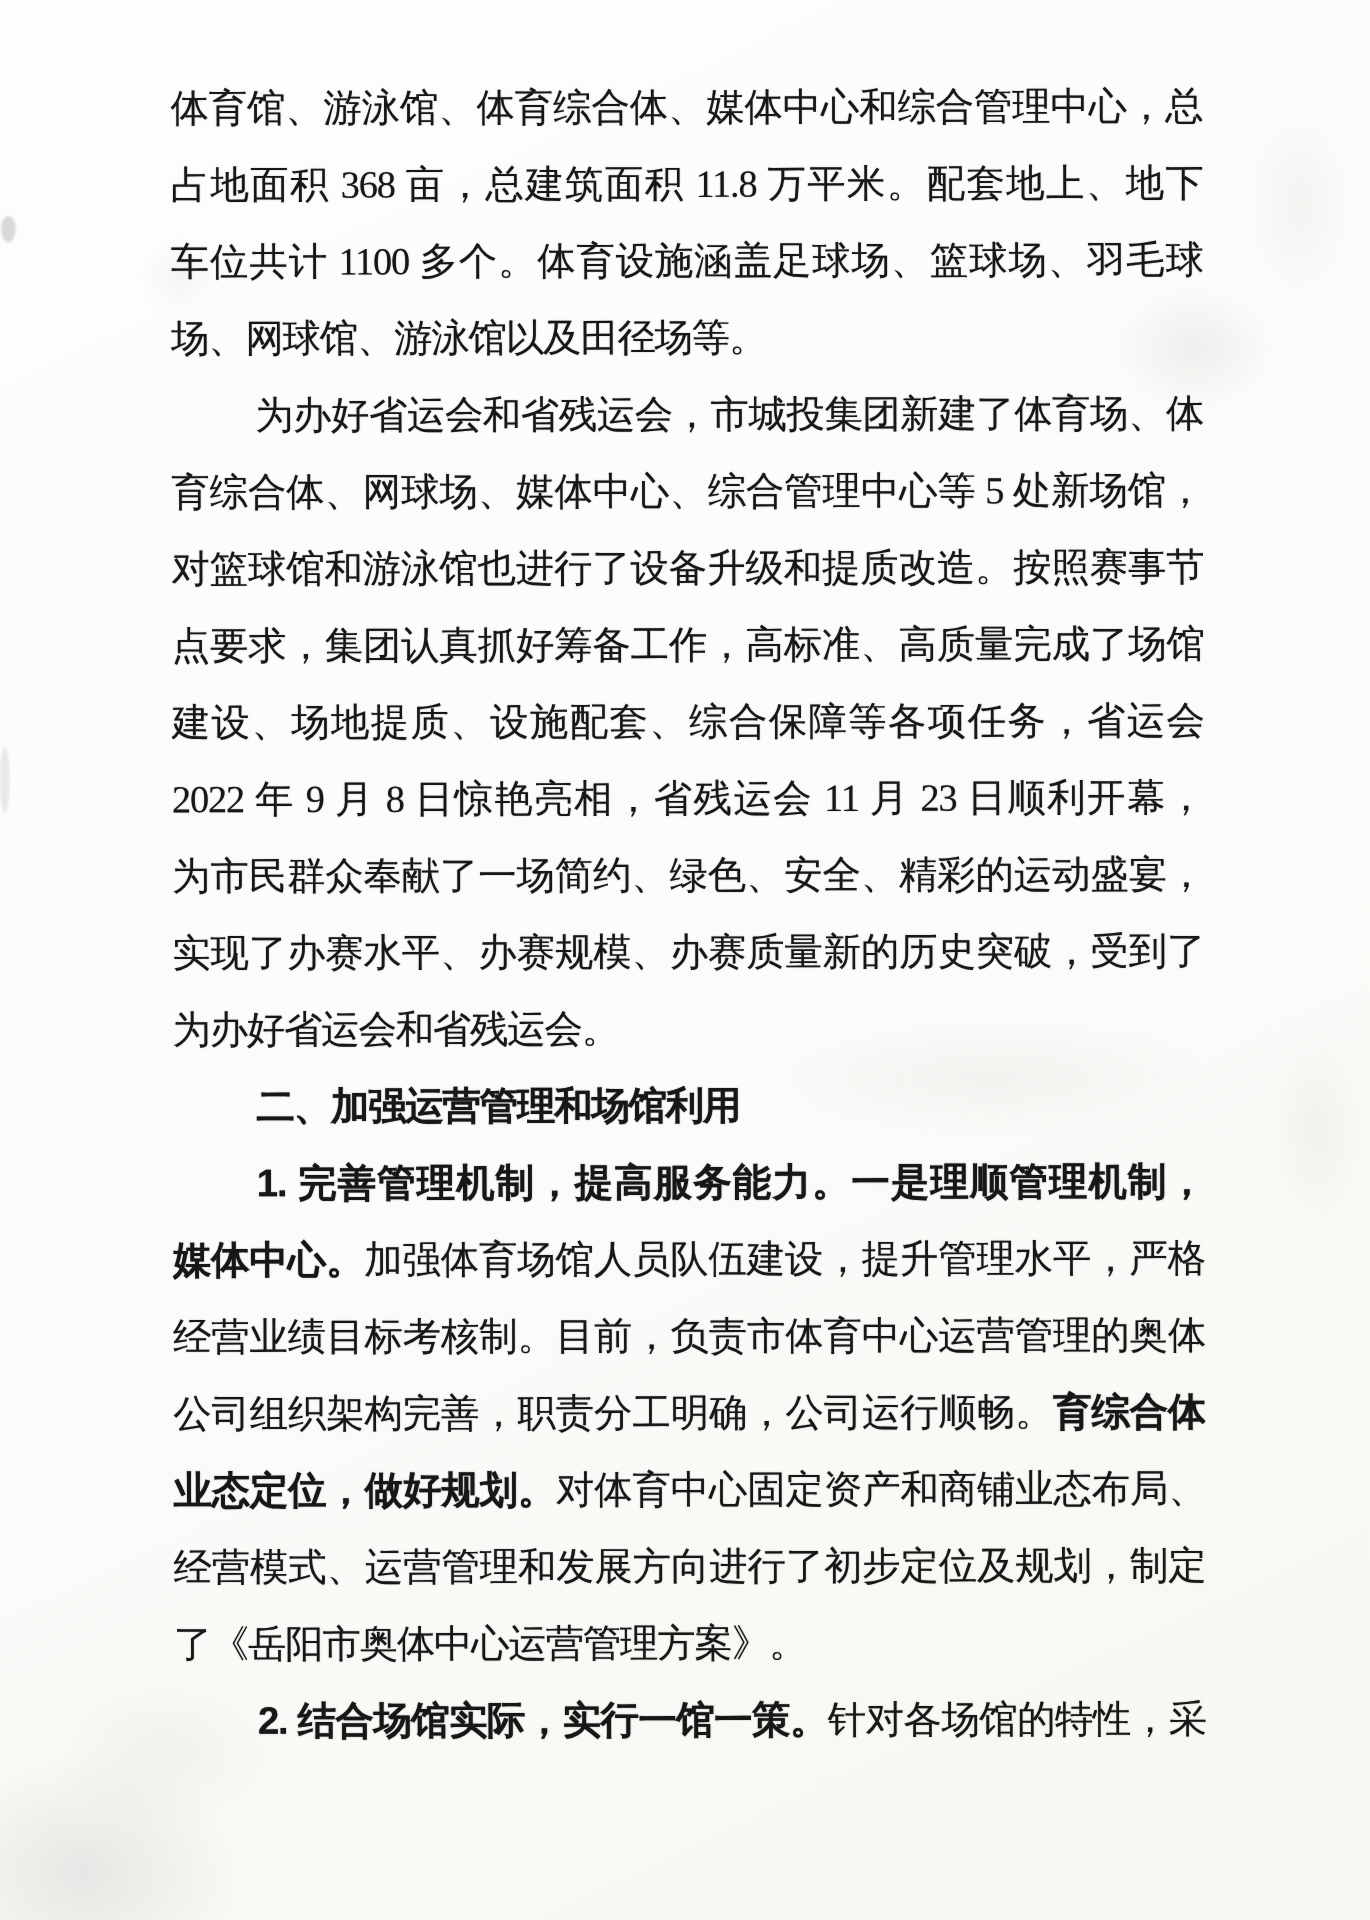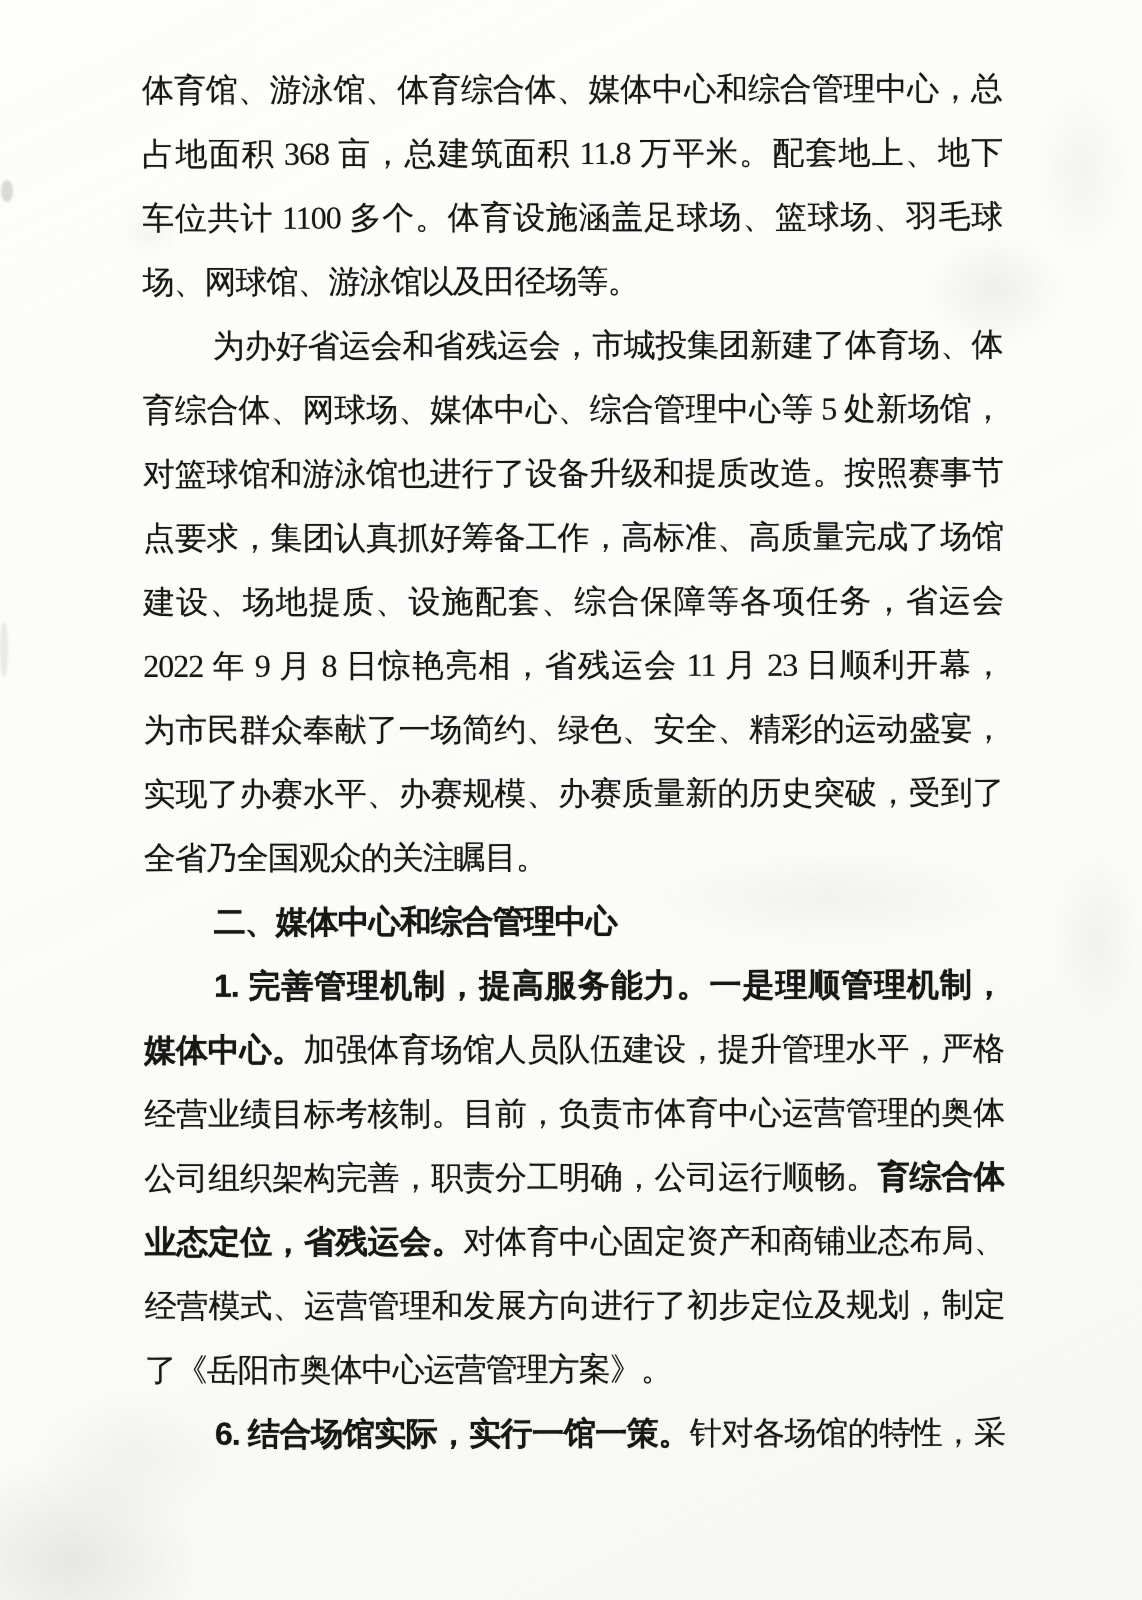--- a/index.html
+++ b/index.html
@@ -96,24 +96,24 @@
       <div class="line justify"><span class="seg">车位共计 1100 多个。体育设施涵盖足球场、篮球场、羽毛球</span></div>
       <div class="line"><span class="seg">场、网球馆、游泳馆以及田径场等。</span></div>
       <div class="line justify indent"><span class="seg">为办好省运会和省残运会，市城投集团新建了体育场、体</span></div>
       <div class="line justify"><span class="seg">育综合体、网球场、媒体中心、综合管理中心等 5 处新场馆，</span></div>
       <div class="line justify"><span class="seg">对篮球馆和游泳馆也进行了设备升级和提质改造。按照赛事节</span></div>
       <div class="line justify"><span class="seg">点要求，集团认真抓好筹备工作，高标准、高质量完成了场馆</span></div>
       <div class="line justify"><span class="seg">建设、场地提质、设施配套、综合保障等各项任务，省运会</span></div>
       <div class="line justify"><span class="seg">2022 年 9 月 8 日惊艳亮相，省残运会 11 月 23 日顺利开幕，</span></div>
       <div class="line justify"><span class="seg">为市民群众奉献了一场简约、绿色、安全、精彩的运动盛宴，</span></div>
       <div class="line justify"><span class="seg">实现了办赛水平、办赛规模、办赛质量新的历史突破，受到了</span></div>
-      <div class="line"><span class="seg">全省乃全国观众的关注瞩目。</span></div>
-      <div class="line indent"><span class="seg b">二、媒体中心和综合管理中心</span></div>
+      <div class="line"><span class="seg">为办好省运会和省残运会。</span></div>
+      <div class="line indent"><span class="seg b">二、加强运营管理和场馆利用</span></div>
       <div class="line justify indent"><span class="seg b">1. 完善管理机制，提高服务能力。一是理顺管理机制，</span></div>
       <div class="line justify"><span class="seg b">媒体中心。</span><span class="seg">加强体育场馆人员队伍建设，提升管理水平，严格</span></div>
       <div class="line justify"><span class="seg">经营业绩目标考核制。目前，负责市体育中心运营管理的奥体</span></div>
       <div class="line justify"><span class="seg">公司组织架构完善，职责分工明确，公司运行顺畅。</span><span class="seg b">育综合体</span></div>
-      <div class="line justify"><span class="seg b">业态定位，省残运会。</span><span class="seg">对体育中心固定资产和商铺业态布局、</span></div>
+      <div class="line justify"><span class="seg b">业态定位，做好规划。</span><span class="seg">对体育中心固定资产和商铺业态布局、</span></div>
       <div class="line justify"><span class="seg">经营模式、运营管理和发展方向进行了初步定位及规划，制定</span></div>
       <div class="line"><span class="seg">了《岳阳市奥体中心运营管理方案》。</span></div>
-      <div class="line justify indent"><span class="seg b">6. 结合场馆实际，实行一馆一策。</span><span class="seg">针对各场馆的特性，采</span></div>
+      <div class="line justify indent"><span class="seg b">2. 结合场馆实际，实行一馆一策。</span><span class="seg">针对各场馆的特性，采</span></div>
     </div>
 </div>
 
 </body></html>

